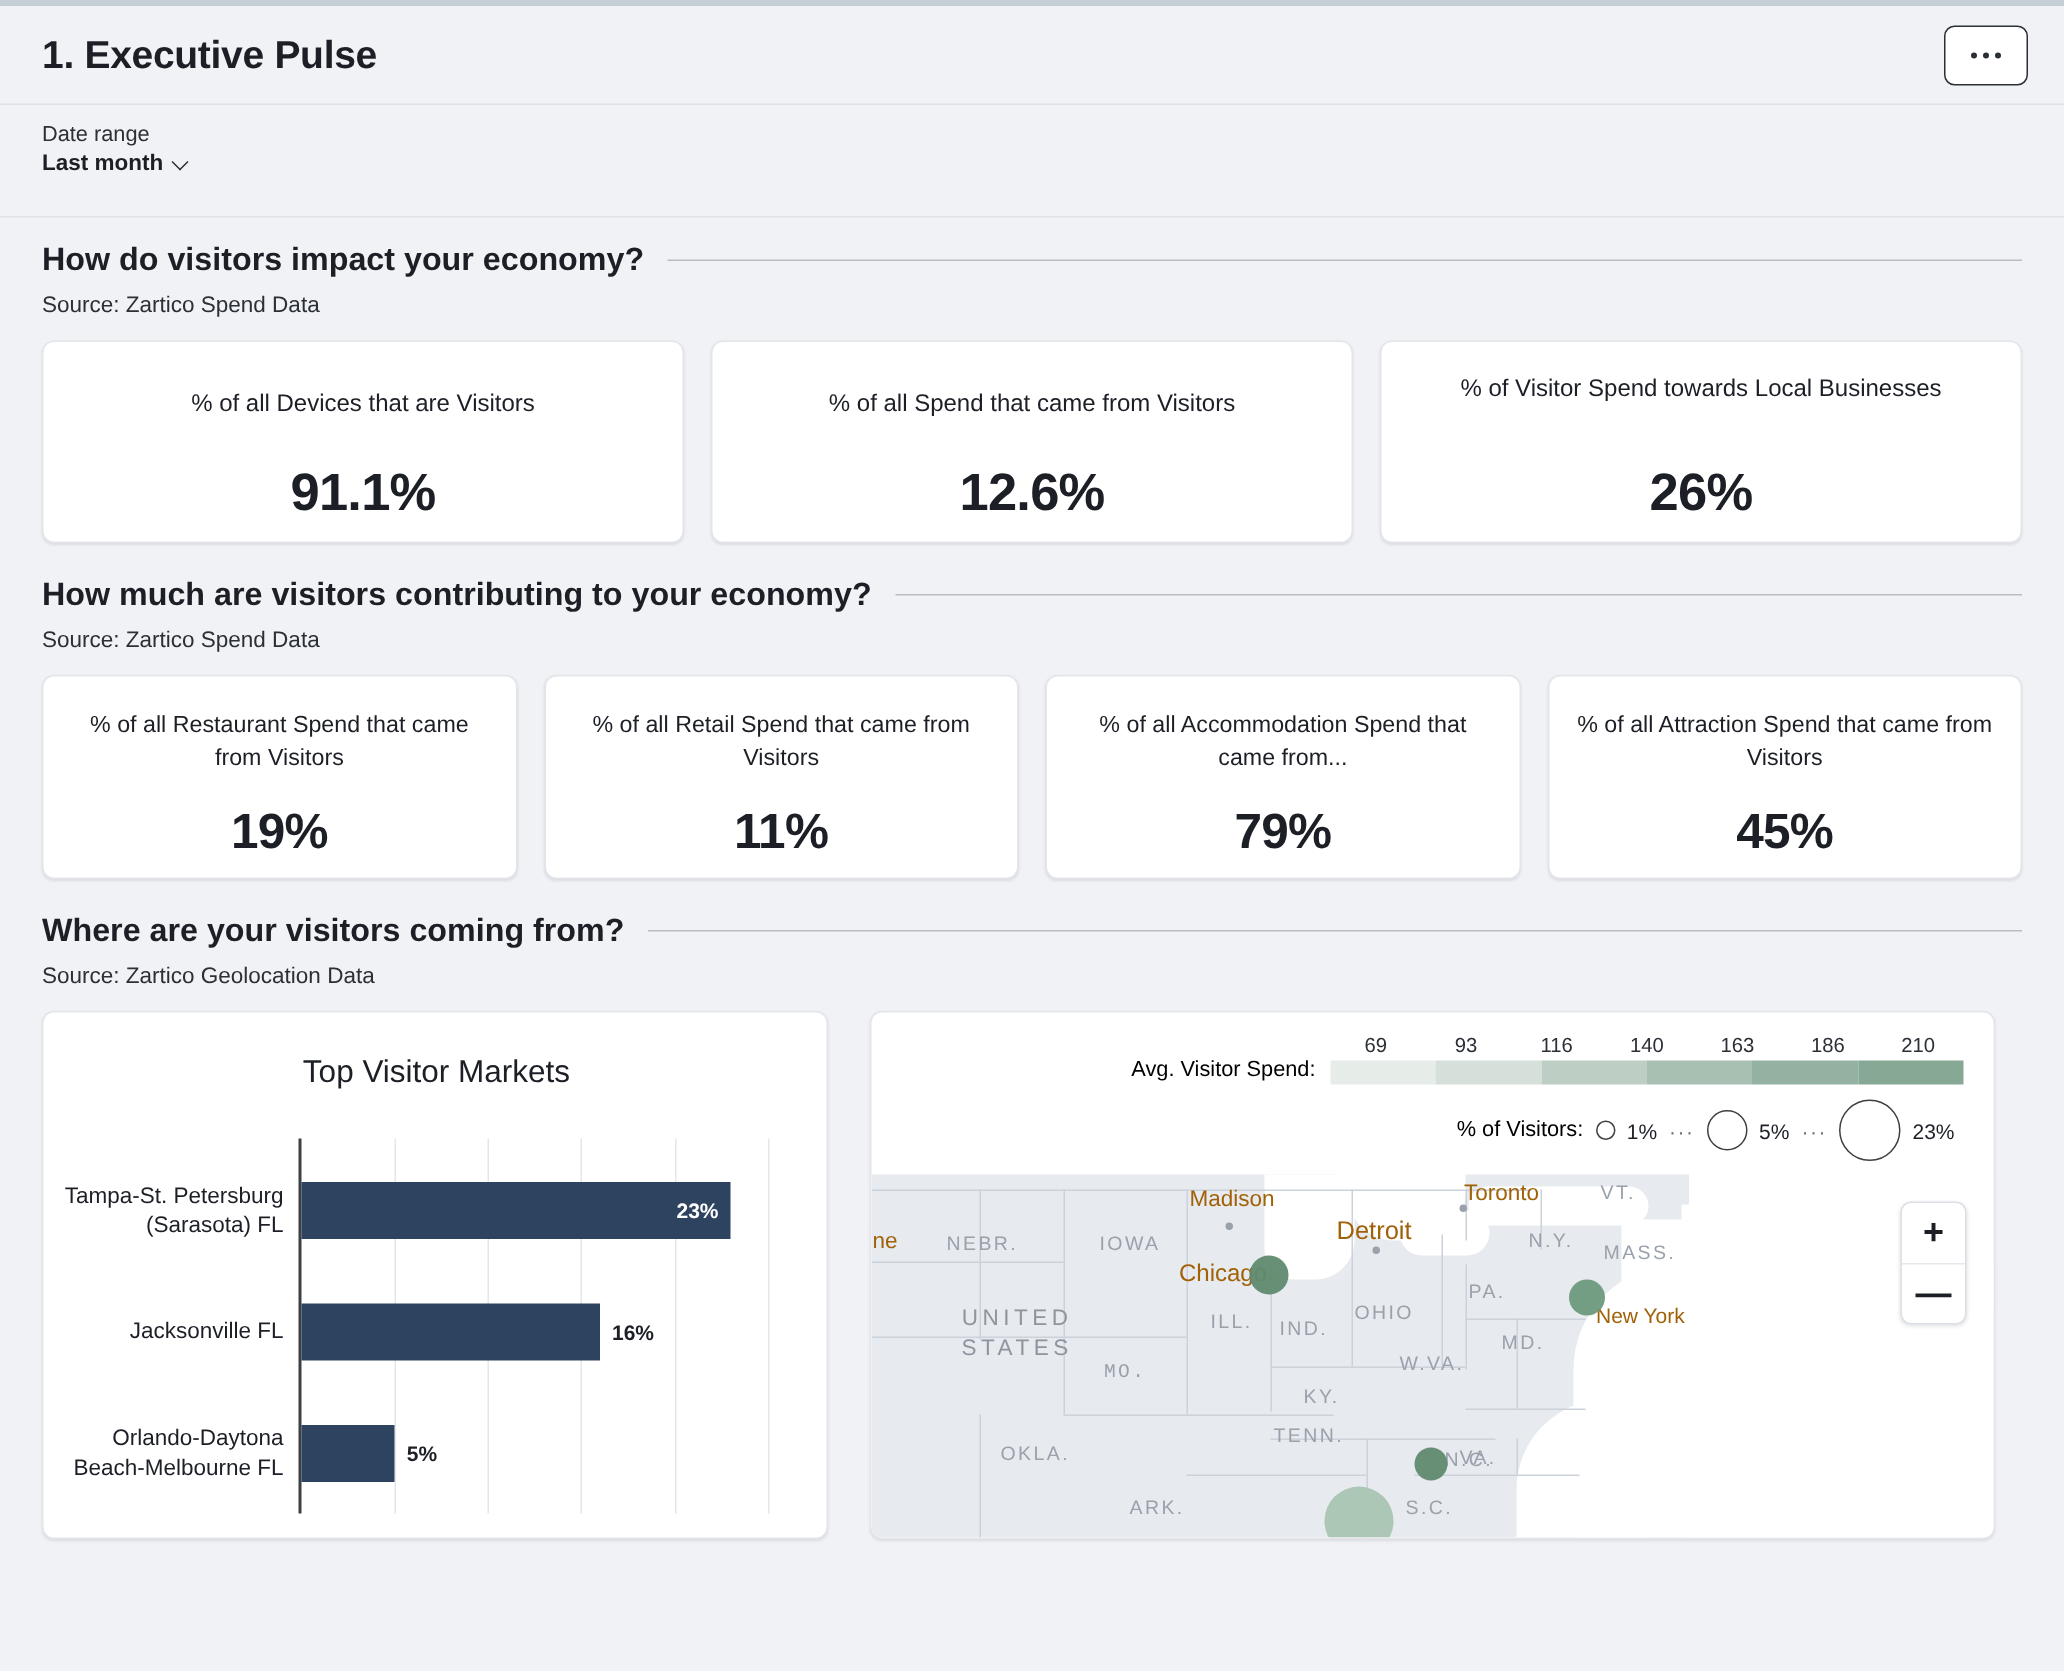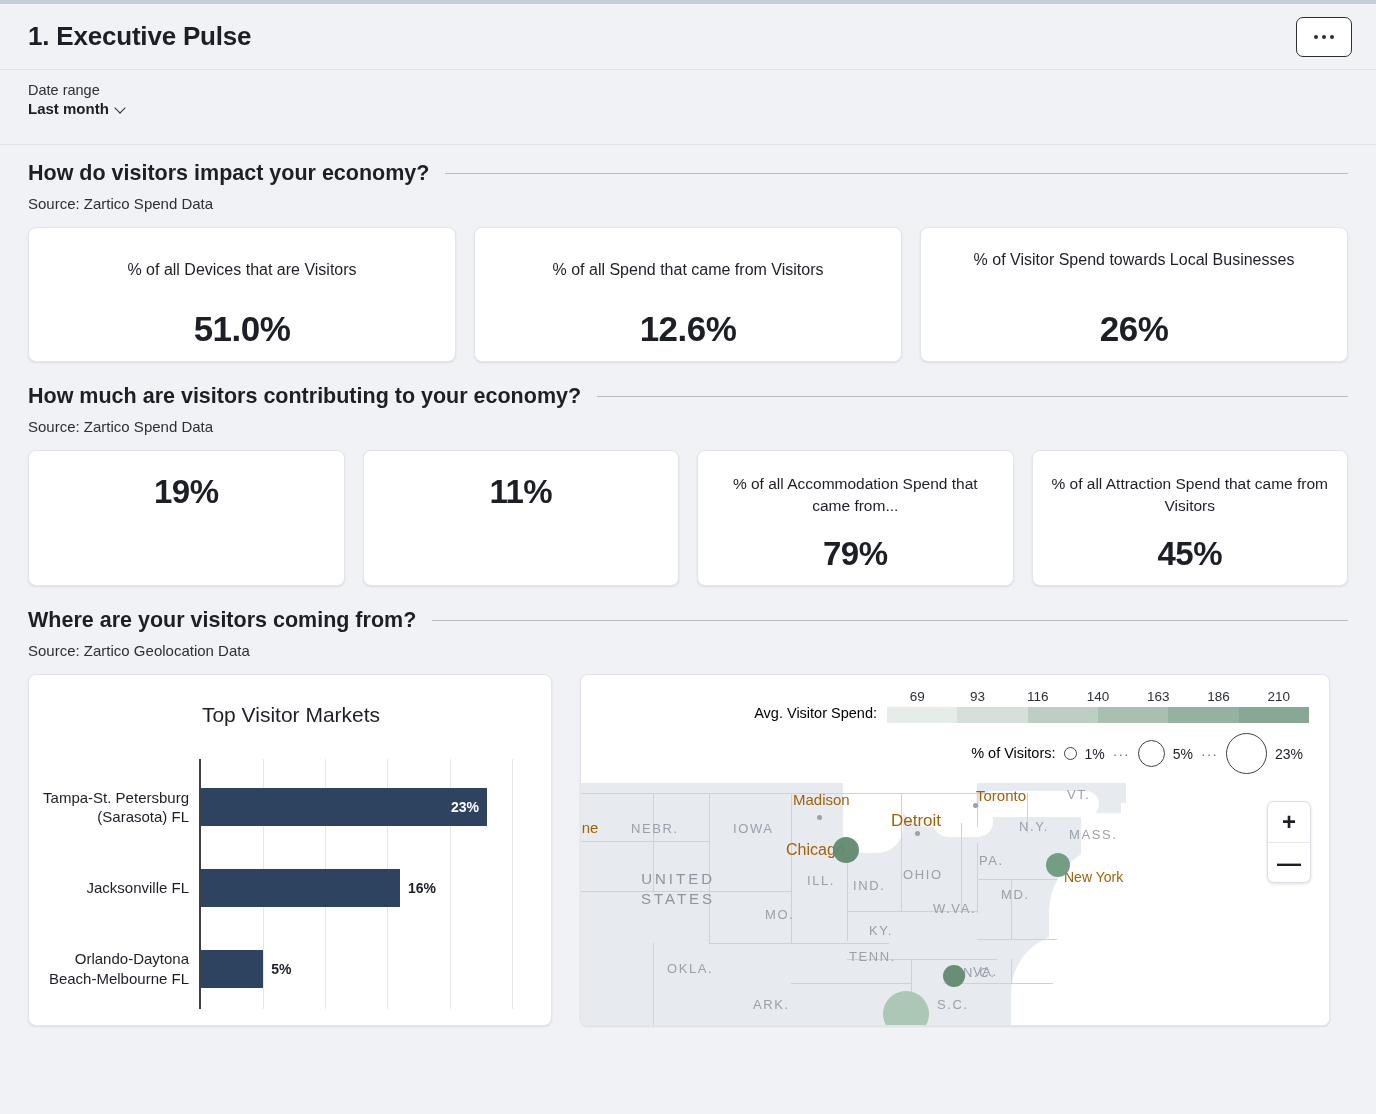--- a/index.html
+++ b/index.html
@@ -155,44 +155,46 @@
 
 <div class="section" style="padding-top:16px">
   <div class="sec-head">
     <div class="sec-title">How do visitors impact your economy?</div>
     <div class="sec-rule"></div>
   </div>
   <div class="sec-src">Source: Zartico Spend Data</div>
   <div class="cards row1">
     <div class="card">
       <div class="card-label">% of all Devices that are Visitors</div>
-      <div class="card-value">51.0%</div>
+      <div class="card-value">91.1%</div>
     </div>
     <div class="card">
       <div class="card-label">% of all Spend that came from Visitors</div>
       <div class="card-value">12.6%</div>
     </div>
     <div class="card two-line">
       <div class="card-label">% of Visitor Spend towards Local Businesses</div>
       <div class="card-value">26%</div>
     </div>
   </div>
 </div>
 
 <div class="section" style="padding-top:22px">
   <div class="sec-head">
     <div class="sec-title">How much are visitors contributing to your economy?</div>
     <div class="sec-rule"></div>
   </div>
   <div class="sec-src">Source: Zartico Spend Data</div>
   <div class="cards row2">
     <div class="card">
+      <div class="card-label">% of all Restaurant Spend that came from Visitors</div>
       <div class="card-value">19%</div>
     </div>
     <div class="card">
+      <div class="card-label">% of all Retail Spend that came from Visitors</div>
       <div class="card-value">11%</div>
     </div>
     <div class="card">
       <div class="card-label">% of all Accommodation Spend that came from...</div>
       <div class="card-value">79%</div>
     </div>
     <div class="card">
       <div class="card-label">% of all Attraction Spend that came from Visitors</div>
       <div class="card-value">45%</div>
     </div>
@@ -331,21 +333,21 @@
         <div class="state-lbl" style="left:272px;top:95px;">IND.</div>
         <div class="state-lbl" style="left:322px;top:84px;">OHIO</div>
         <div class="state-lbl" style="left:352px;top:118px;">W.VA.</div>
         <div class="state-lbl" style="left:398px;top:70px;">PA.</div>
         <div class="state-lbl" style="left:438px;top:36px;">N.Y.</div>
         <div class="state-lbl" style="left:486px;top:4px;">VT.</div>
         <div class="state-lbl" style="left:488px;top:44px;">MASS.</div>
         <div class="state-lbl" style="left:420px;top:104px;">MD.</div>
         <div class="state-lbl" style="left:392px;top:140px;margin-top:41px;">VA.</div>
         <div class="state-lbl" style="left:288px;top:140px;">KY.</div>
-        <div class="state-lbl" style="left:184px;top:124px;">MO.</div>
+        <div class="state-lbl" style="left:155px;top:124px;font-family:Liberation Mono, monospace;">MO.</div>
         <div class="state-lbl" style="left:268px;top:166px;">TENN.</div>
         <div class="state-lbl" style="left:86px;top:178px;">OKLA.</div>
         <div class="state-lbl" style="left:172px;top:190px;margin-top:24px;">ARK.</div>
         <div class="state-lbl" style="left:382px;top:182px;">N.C.</div>
         <div class="state-lbl" style="left:356px;top:214px;">S.C.</div>
 
         <div class="city-lbl" style="left:212px;top:8px;">Madison</div>
         <div class="city-dot" style="left:236px;top:32px;"></div>
         <div class="city-lbl" style="left:284px;top:28px;font-size:17px;margin-left:26px;">Detroit</div>
         <div class="city-dot" style="left:334px;top:48px;"></div>

